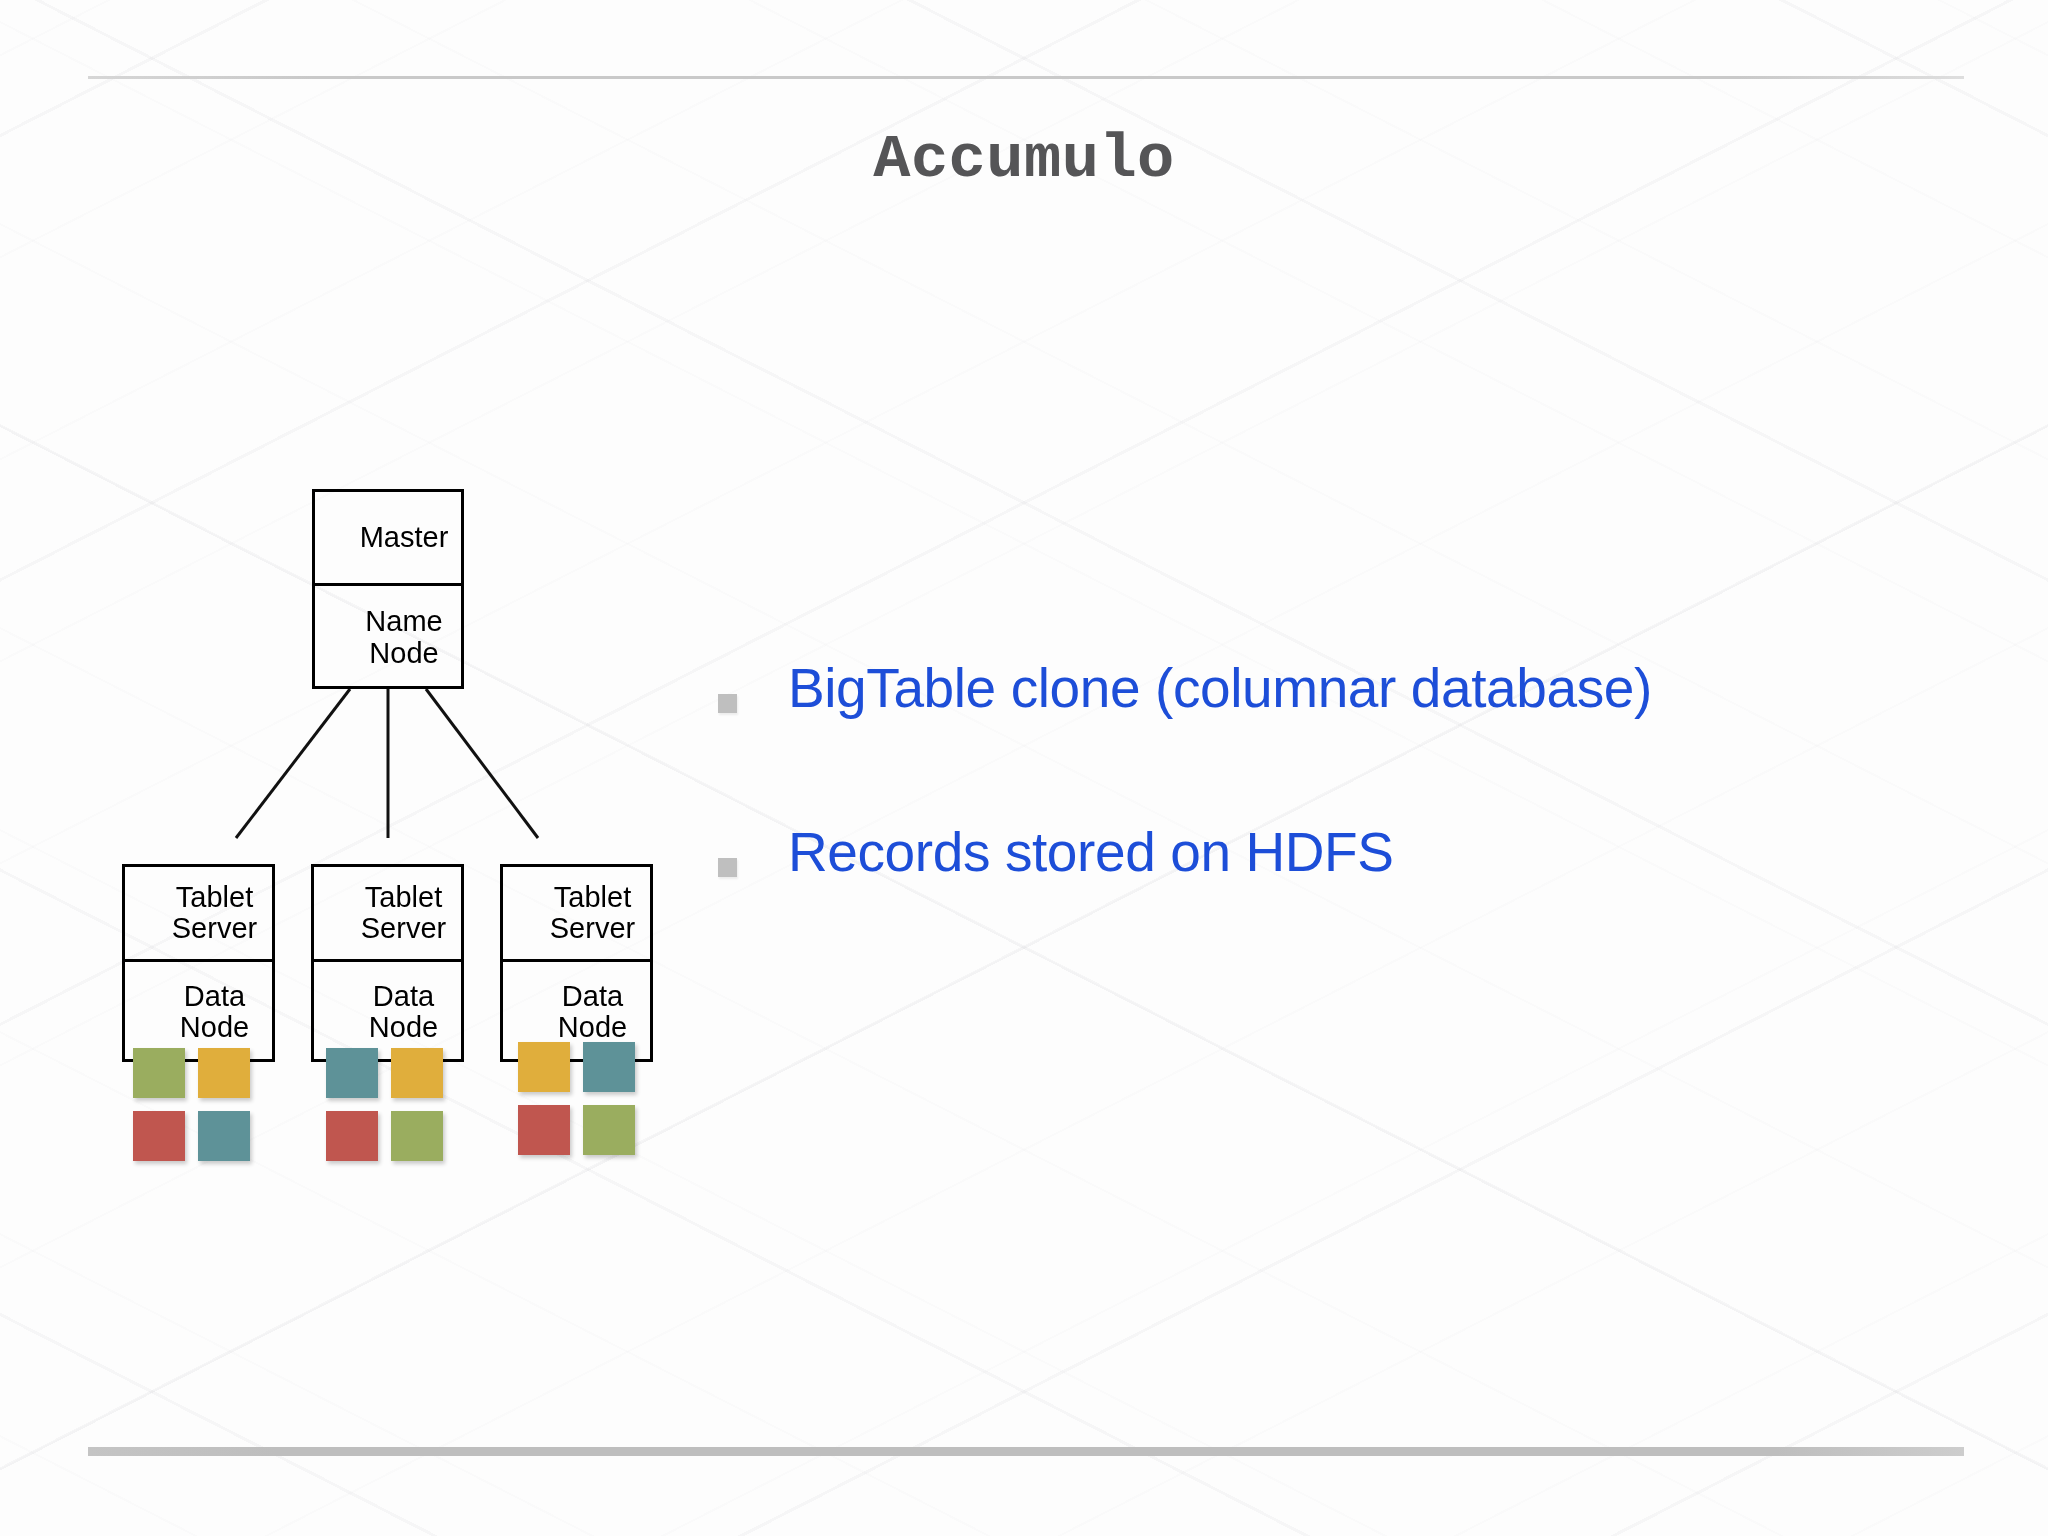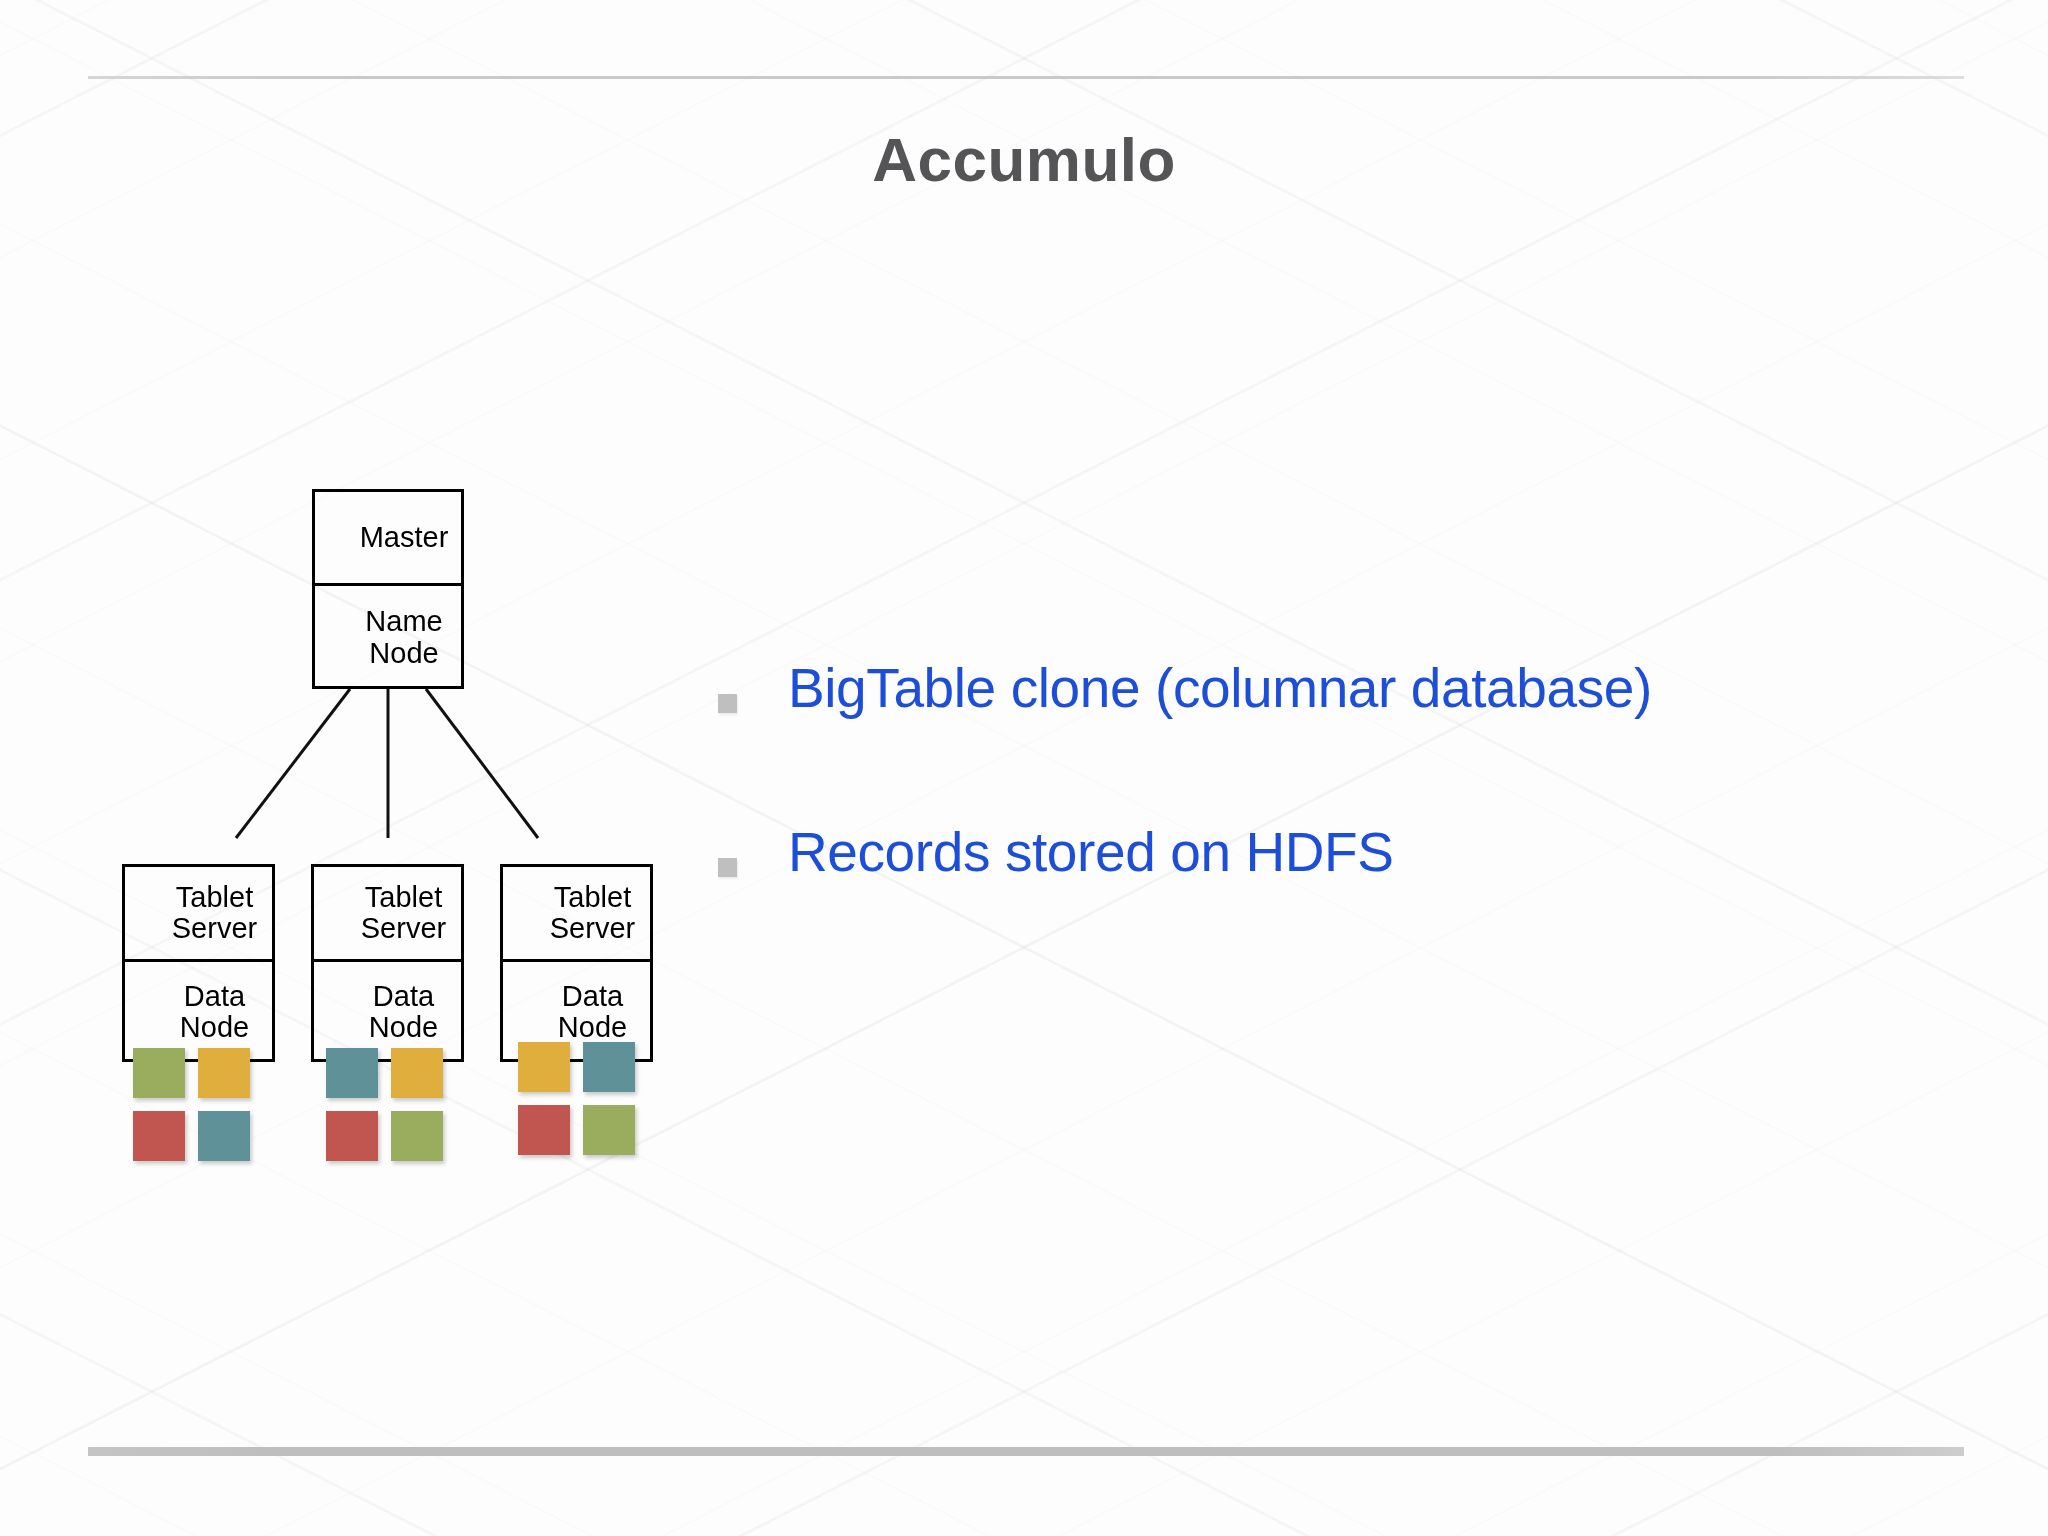--- a/index.html
+++ b/index.html
@@ -77,21 +77,21 @@
   .slide-title {
     position: absolute;
     left: 0;
     top: 124px;
     width: 2048px;
     text-align: center;
     font-size: 62px;
     font-weight: bold;
     letter-spacing: 0.5px;
     color: #555557;
-    font-family: Liberation Sans, sans-serif;
+    font-family: Liberation Mono, monospace;
   }
 
   
   .diagram {
     position: absolute;
     left: 0;
     top: 0;
     width: 900px;
     height: 1300px;
   }

